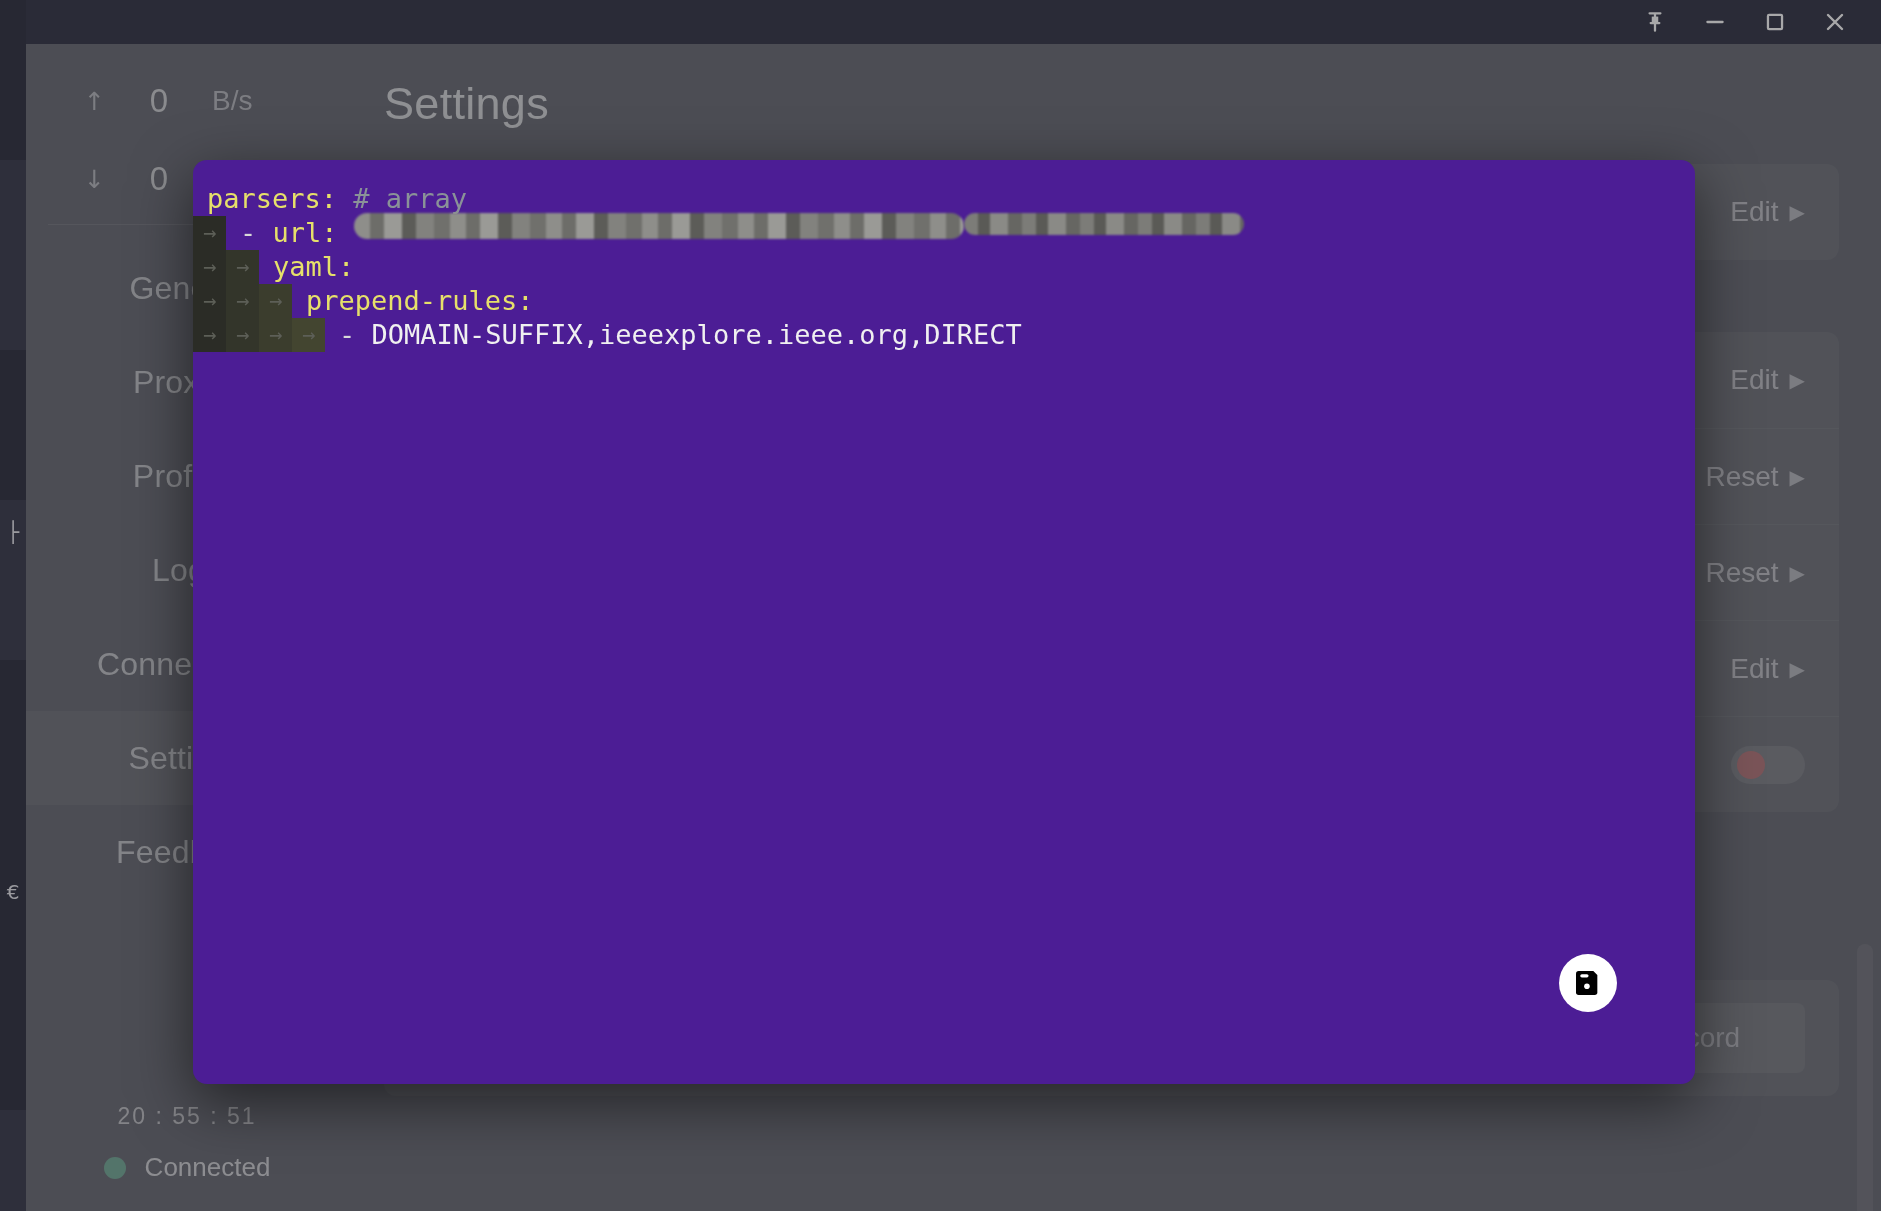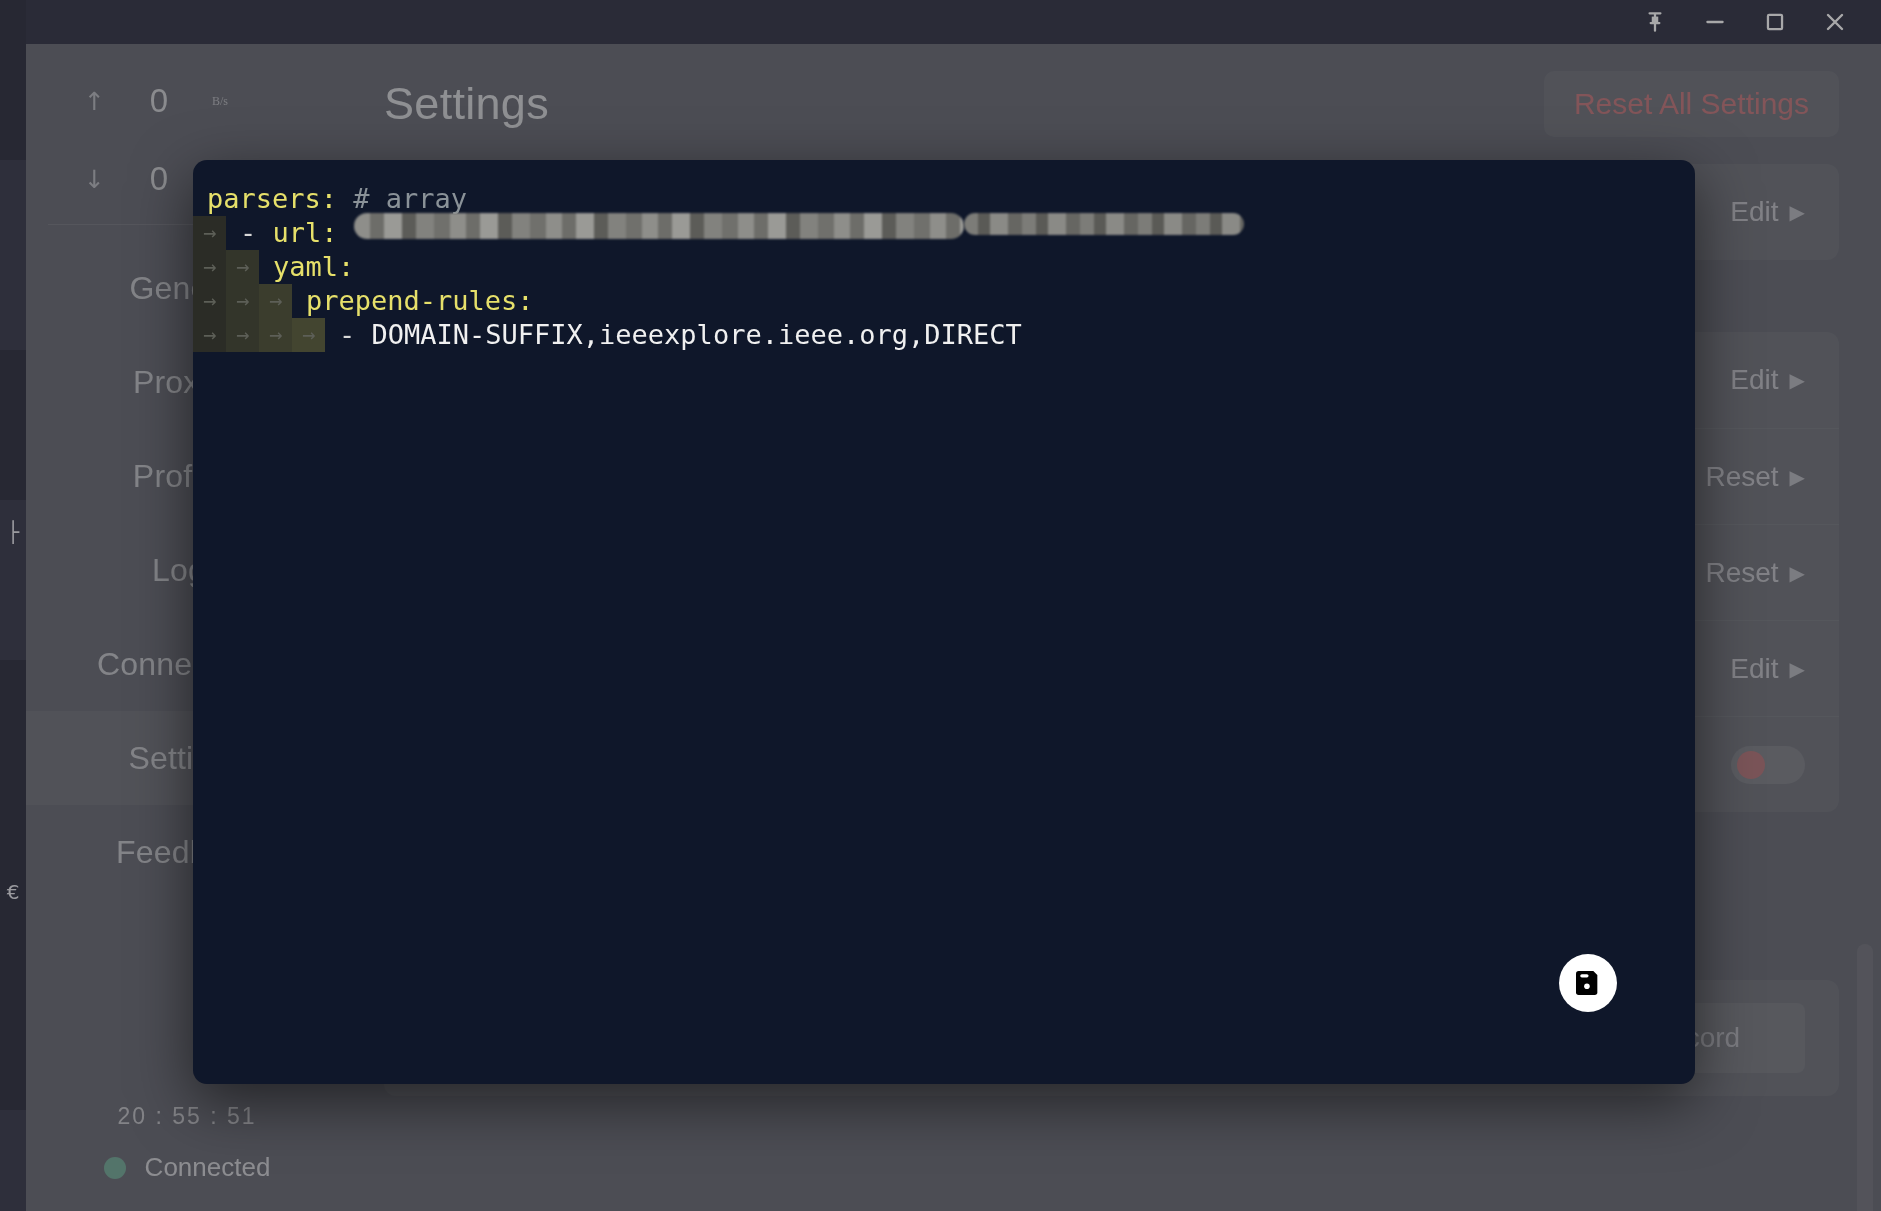--- a/index.html
+++ b/index.html
@@ -53,21 +53,21 @@
   }
   .tr-arrow {
     width:34px; color:#b9bac0; font-size:25px; line-height:1;
     font-family:"DejaVu Sans", sans-serif;
   }
   .tr-val {
     width:82px; text-align:center; color:#cfd0d4; font-size:33px;
     font-weight:300;
   }
   .tr-unit {
-    color:#b9bac0; font-size:12px; font-family:Liberation Serif, serif;
+    color:#b9bac0; font-size:28px; font-family:Liberation Sans, sans-serif;
     padding-left:12px;
   }
   .sb-divider { height:1px; background:rgba(255,255,255,0.10); margin:0 22px; }
 
   .nav { margin-top:16px; }
   .nav-item {
     height:94px; display:flex; align-items:center; justify-content:center;
     color:#c4c5ca; font-size:32px; font-weight:300; letter-spacing:.2px;
   }
   .nav-item.active { background:rgba(255,255,255,0.055); }
@@ -149,21 +149,21 @@
 
   
   .dim {
     position:absolute; left:0; top:0; width:1881px; height:1211px;
     background:rgba(25,26,30,0.38); pointer-events:none;
   }
 
   
   .editor {
     position:absolute; left:193px; top:160px; width:1502px; height:924px;
-    background:#0f172a; border-radius:14px; overflow:hidden;
+    background:#4c1d95; border-radius:14px; overflow:hidden;
     box-shadow:0 18px 60px rgba(0,0,0,0.55);
   }
   .code {
     padding:22px 0 0 0;
     font-family:"DejaVu Sans Mono", monospace;
     font-size:27px; line-height:34px; white-space:pre;
   }
   .cline { display:flex; align-items:stretch; height:34px; }
   .ind {
     width:33px; flex-shrink:0; color:#5d5f57; text-align:center;
@@ -298,21 +298,20 @@
           <span class="dot"></span>
           <span>Connected</span>
         </div>
       </div>
     </div>
 
     <div class="main">
 
       <div class="main-header">
         <div class="page-title">Settings</div>
-        <div class="reset-btn">Reset All Settings</div>
       </div>
 
       <div class="cards">
 
         <div class="card">
           <div class="row">
             <span class="row-label"></span>
             <span class="row-action">
               <span>Edit</span>
               <span class="caret">▶</span>

